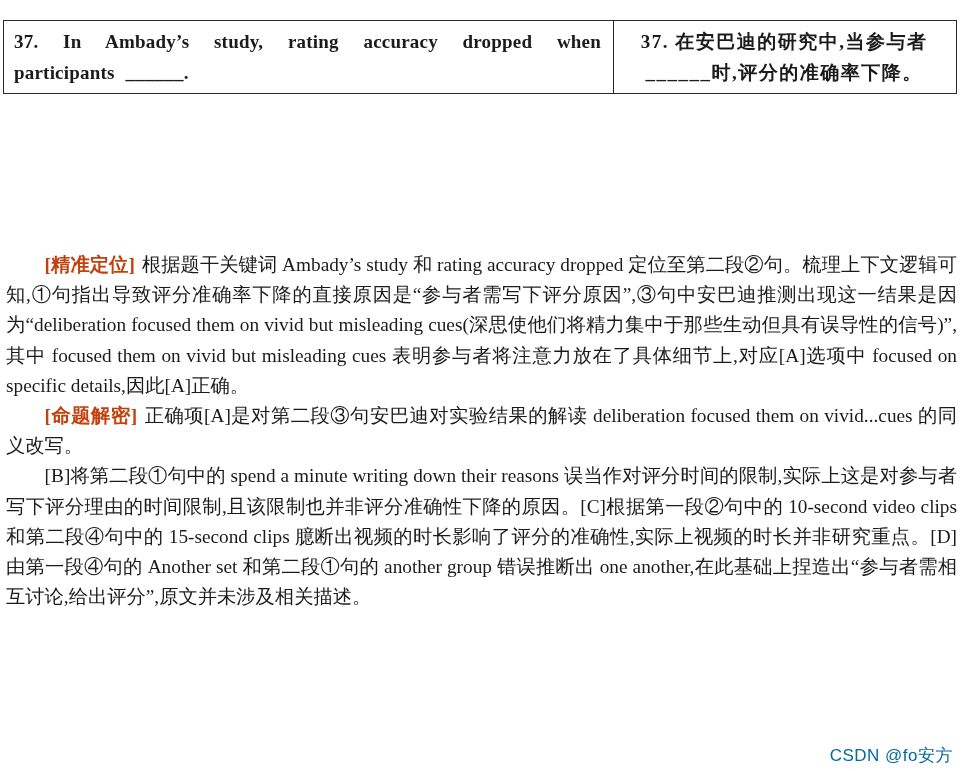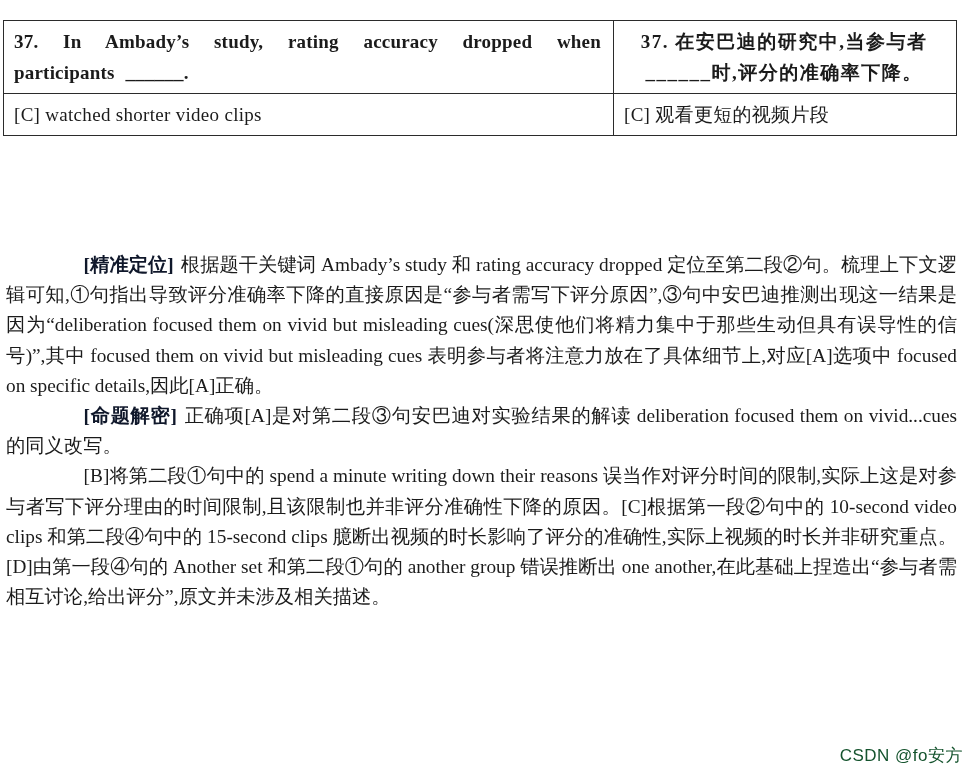--- a/index.html
+++ b/index.html
@@ -25,41 +25,37 @@
   .q-en{text-align:justify;text-align-last:left;letter-spacing:.2px;word-spacing:6px;}
   .q-zh{letter-spacing:1.5px;text-align:center;}
   .opt-row td{height:31px;line-height:26px;letter-spacing:.3px;}
   
   .analysis{
     position:absolute;top:250px;left:6px;width:951px;
     font-size:19.3px;line-height:30.2px;
     text-align:justify;
   }
   .para{margin:0;text-indent:2em;}
-  .tag{color:#0f172a;font-weight:bold;margin-left:39px;}
+  .tag{color:#c2410c;font-weight:bold;}
   .tag:not(:empty){margin-right:7px;}
   
   .watermark{
-    position:absolute;right:0;bottom:4px;
+    position:absolute;right:10px;bottom:4px;
     font-family:"Liberation Sans","DejaVu Sans",sans-serif;
-    font-size:17px;color:#14532d;letter-spacing:.5px;
+    font-size:17px;color:#0369a1;letter-spacing:.5px;
   }
 </style>
 </head>
 <body>
 
 <table class="qtable">
   <tbody>
       <tr class="q-row">
     <td class="col-en q-en">37. In Ambady’s study, rating accuracy dropped when participants ______.</td>
     <td class="q-zh">37. 在安巴迪的研究中,当参与者______时,评分的准确率下降。</td>
-  </tr>
-  <tr class="opt-row">
-    <td class="col-en">[C] watched shorter video clips</td>
-    <td>[C] 观看更短的视频片段</td>
   </tr>
 </tbody>
   </table>
 
 <div class="analysis">
   <p class="para"><span class="tag">[精准定位]</span><span>根据题干关键词 Ambady’s study 和 rating accuracy dropped 定位至第二段②句。梳理上下文逻辑可知,①句指出导致评分准确率下降的直接原因是“参与者需写下评分原因”,③句中安巴迪推测出现这一结果是因为“deliberation focused them on vivid but misleading cues(深思使他们将精力集中于那些生动但具有误导性的信号)”,其中 focused them on vivid but misleading cues 表明参与者将注意力放在了具体细节上,对应[A]选项中 focused on specific details,因此[A]正确。</span></p>
   <p class="para"><span class="tag">[命题解密]</span><span>正确项[A]是对第二段③句安巴迪对实验结果的解读 deliberation focused them on vivid...cues 的同义改写。</span></p>
   <p class="para"><span class="tag"></span><span>[B]将第二段①句中的 spend a minute writing down their reasons 误当作对评分时间的限制,实际上这是对参与者写下评分理由的时间限制,且该限制也并非评分准确性下降的原因。[C]根据第一段②句中的 10-second video clips 和第二段④句中的 15-second clips 臆断出视频的时长影响了评分的准确性,实际上视频的时长并非研究重点。[D]由第一段④句的 Another set 和第二段①句的 another group 错误推断出 one another,在此基础上捏造出“参与者需相互讨论,给出评分”,原文并未涉及相关描述。</span></p>
 </div>
 

